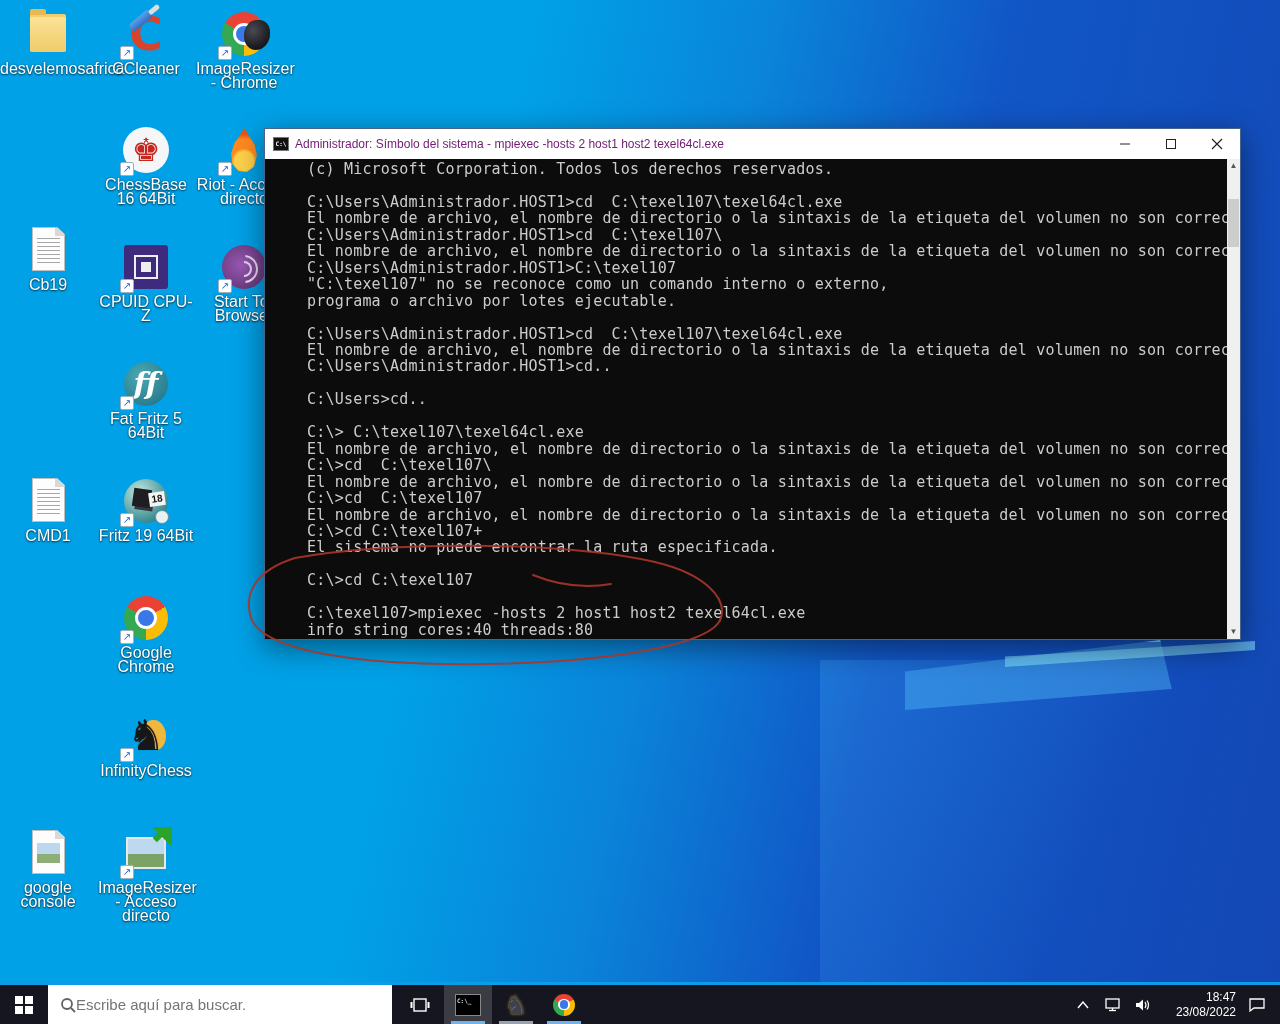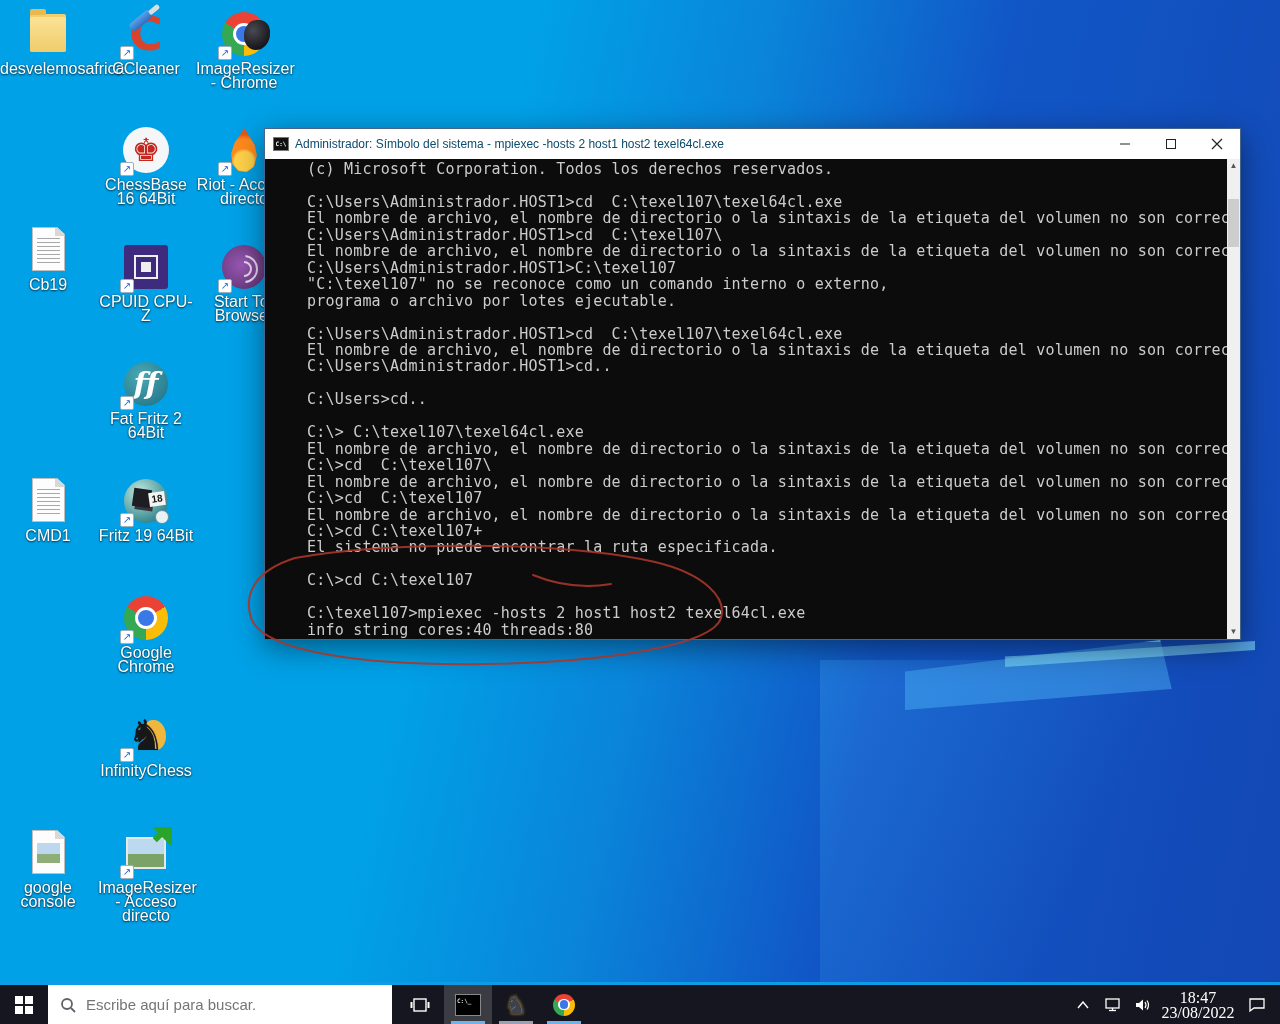--- a/index.html
+++ b/index.html
@@ -94,53 +94,53 @@
   .imgres .arrow { position:absolute; right:-8px; top:-12px; width:0; height:0; border-left:10px solid transparent;
     border-bottom:10px solid transparent; border-top:10px solid #2aa52a; border-right:10px solid #2aa52a; transform:rotate(0deg); border-radius:2px; }
   .imgres .arrow::after { content:""; position:absolute; left:-9px; top:-4px; width:12px; height:6px; background:#2aa52a; transform:rotate(-45deg); }
 
   
   #term { position:absolute; left:264px; top:128px; width:977px; height:512px;
     box-shadow:0 8px 28px rgba(0,0,0,.45); border:1px solid #46648c; background:#0c0c0c; }
   #term .tbar { position:absolute; left:0; top:0; right:0; height:30px; background:#fff; display:flex; align-items:center; }
   #term .tico { width:16px; height:14px; background:#111; border:1px solid #777; margin:0 6px 0 8px;
     color:#fff; font:bold 6px/12px "DejaVu Sans Mono", monospace; text-align:center; }
-  #term .ttl { font-size:12px; color:#0c4a6e; white-space:nowrap; overflow:hidden; flex:1; }
+  #term .ttl { font-size:12px; color:#701a75; white-space:nowrap; overflow:hidden; flex:1; }
   #term .wbtns { display:flex; height:100%; }
   #term .wbtn { width:46px; height:100%; display:flex; align-items:center; justify-content:center; color:#222; font-size:13px; }
   #term .wbtn svg { display:block; }
   #term .body { position:absolute; left:0; top:30px; right:13px; bottom:0; background:#0c0c0c; overflow:hidden;padding-left:39px; }
   #term pre { font-family:"DejaVu Sans Mono", monospace; font-size:15px; line-height:16.45px; letter-spacing:.2px;
     color:#cccccc; white-space:pre; padding:2px 0 0 3px; }
   #term .sbar { position:absolute; right:0; top:30px; width:13px; bottom:0; background:#f0f0f0; }
   #term .sarr { position:absolute; left:0; width:13px; height:14px; color:#555; font-size:8px; line-height:14px; text-align:center; }
   #term .sthumb { position:absolute; left:1px; width:11px; top:40px; height:48px; background:#cdcdcd; }
 
   
   #anno { position:absolute; left:235px; top:540px; width:500px; height:132px; pointer-events:none; z-index:6; }
 
   
   #taskbar { position:absolute; left:0; bottom:0; width:1280px; height:42px; background:#15161f;
     border-top:3px solid #0d9de6; display:flex; align-items:stretch; z-index:10; }
   .tb-start { width:48px; display:flex; align-items:center; justify-content:center; }
   .winlogo { display:grid; grid-template-columns:8px 8px; grid-template-rows:8px 8px; gap:2px; }
   .winlogo span { background:#fff; }
-  .tb-search { width:344px; background:#fff; display:flex; align-items:center; padding-left:12px; gap:10px; }
+  .tb-search { width:344px; background:#fff; display:flex; align-items:center; padding-left:12px; }
   .tb-search input { border:none; outline:none; font-size:15px; color:#3c4043; width:260px; background:transparent;
     font-family:"Liberation Sans", sans-serif; }
   .tb-app { width:48px; display:flex; flex-direction:column; align-items:center; justify-content:center; position:relative; }
   .tb-app.active { background:rgba(255,255,255,.16); }
   .tb-app .ul { position:absolute; bottom:0; left:7px; right:7px; height:3px; }
   .cmdtile { width:26px; height:22px; background:#000; border:1px solid #888; color:#ddd;
     font:bold 6px/9px "DejaVu Sans Mono", monospace; padding:1px; }
   .tb-knight { font-size:26px; line-height:26px; color:#3c414d; text-shadow:0 0 3px #c9a23c; font-family:"DejaVu Sans", sans-serif; }
   .chrome-sm { position:relative; width:26px; height:26px; }
   .tb-tray { margin-left:auto; display:flex; align-items:center; gap:4px; padding-right:6px; color:#fff; }
   .trayic { width:26px; height:42px; display:flex; align-items:center; justify-content:center; }
-  .clock { width:76px; text-align:center; font-size:16px; line-height:15px; color:#fff;font-family:Liberation Serif, serif; }
+  .clock { width:76px; text-align:right; font-size:12px; line-height:15px; color:#fff; }
 </style>
 </head>
 <body>
 
 <div id="screen">
   <div class="beam1"></div>
   <div class="beam2"></div>
   <div class="beam3"></div>
 
   <div class="dicon" style="left:0;top:10px">
@@ -202,21 +202,21 @@
       <span class="sc">↗</span>
       </div>
     <div class="lbl">Start Tor Browser</div>
   </div>
 
   <div class="dicon" style="left:98px;top:360px">
     <div class="art">
         <div class="ff2"></div>
       <span class="sc">↗</span>
       </div>
-    <div class="lbl">Fat Fritz 2 64Bit</div>
+    <div class="lbl">Fat Fritz 5 64Bit</div>
   </div>
 
   <div class="dicon" style="left:0;top:477px">
     <div class="art">
         <div class="doc"></div>
       </div>
     <div class="lbl">CMD1</div>
   </div>
   <div class="dicon" style="left:98px;top:477px">
     <div class="art">

